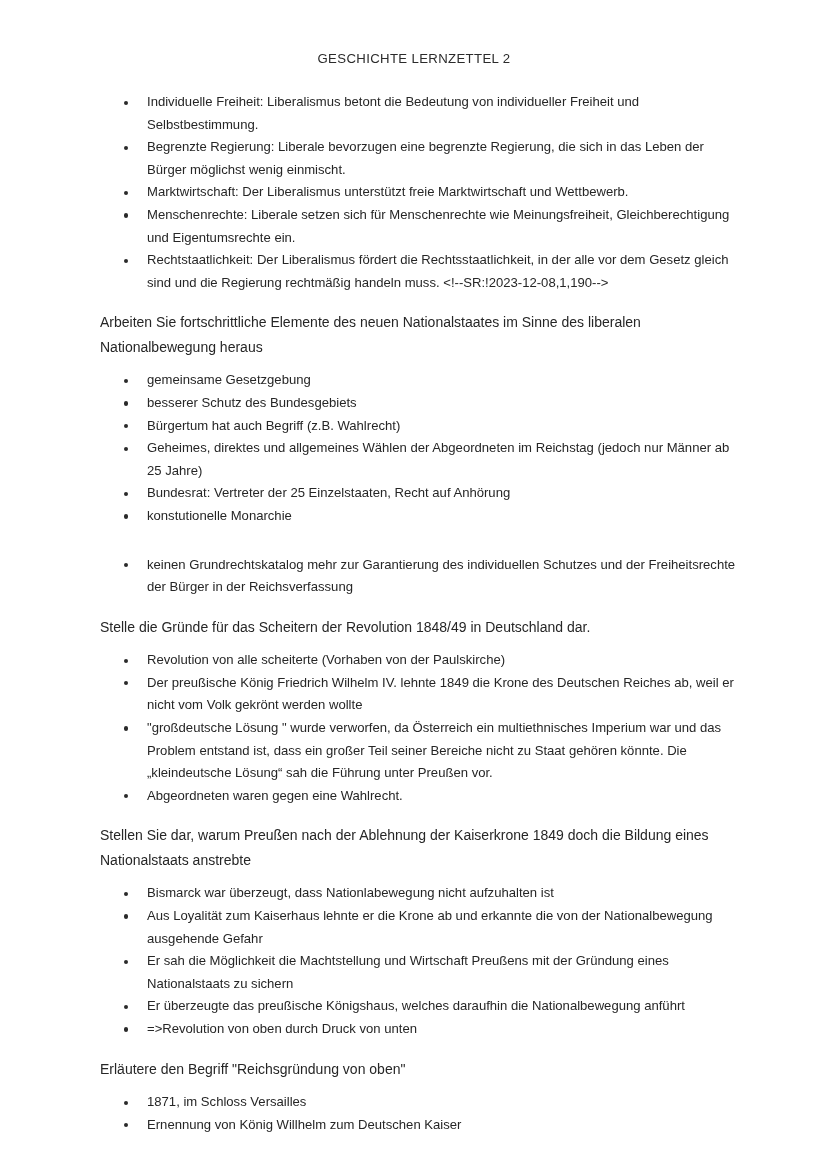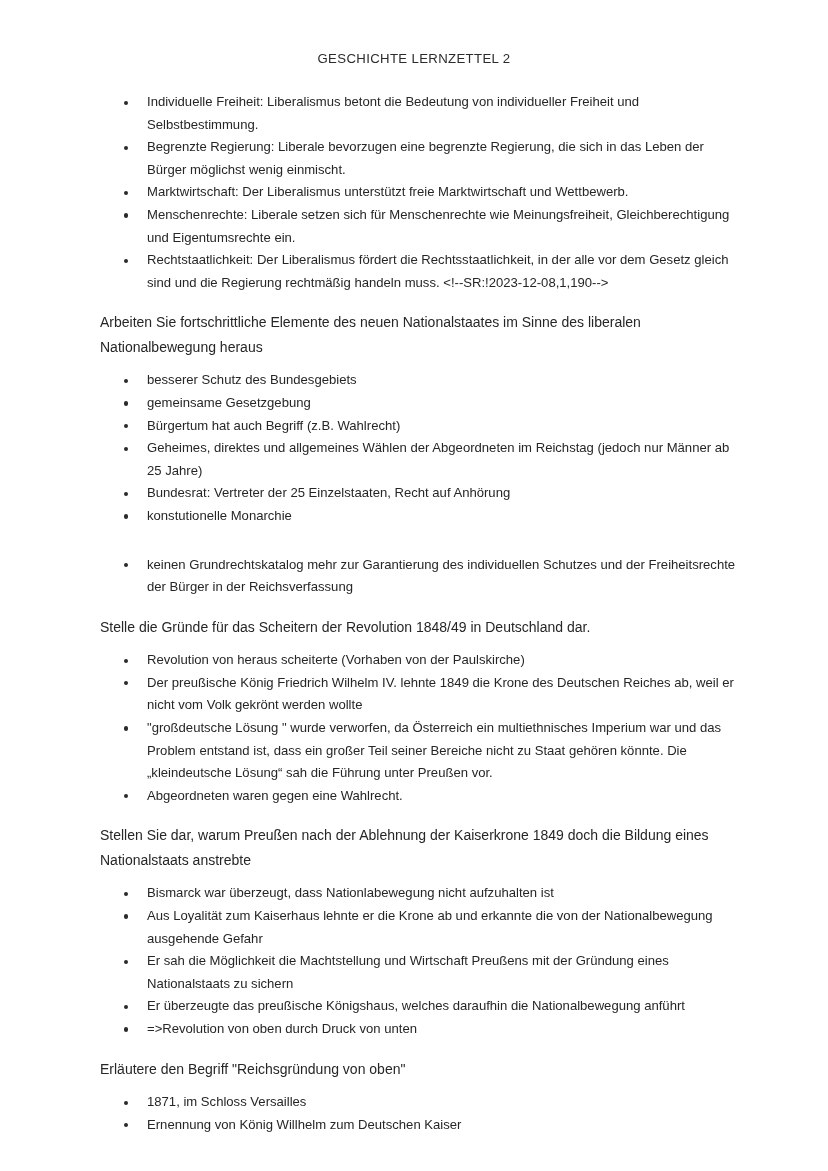--- a/index.html
+++ b/index.html
@@ -99,22 +99,22 @@
         <li>Rechtstaatlichkeit: Der Liberalismus fördert die Rechtsstaatlichkeit, in der alle vor dem Gesetz gleich sind und die Regierung rechtmäßig handeln muss. &lt;!--SR:!2023-12-08,1,190--&gt;</li>
       </ul>
     </div>
 
     <div class="gap-after-list"></div>
 
     <div class="section">
       <p class="heading">Arbeiten Sie fortschrittliche Elemente des neuen Nationalstaates im Sinne des liberalen Nationalbewegung heraus</p>
       <div class="gap-before-list"></div>
       <ul class="bullets">
+        <li>gemeinsame Gesetzgebung</li>
         <li>besserer Schutz des Bundesgebiets</li>
-        <li>gemeinsame Gesetzgebung</li>
         <li>Bürgertum hat auch Begriff (z.B. Wahlrecht)</li>
         <li>Geheimes, direktes und allgemeines Wählen der Abgeordneten im Reichstag (jedoch nur Männer ab 25 Jahre)</li>
         <li>Bundesrat: Vertreter der 25 Einzelstaaten, Recht auf Anhörung</li>
         <li>konstutionelle Monarchie</li>
       </ul>
     </div>
 
     <div class="gap-after-list"></div>
 
     <div class="section">
@@ -123,21 +123,21 @@
         <li>keinen Grundrechtskatalog mehr zur Garantierung des individuellen Schutzes und der Freiheitsrechte der Bürger in der Reichsverfassung</li>
       </ul>
     </div>
 
     <div class="gap-after-list"></div>
 
     <div class="section">
       <p class="heading">Stelle die Gründe für das Scheitern der Revolution 1848/49 in Deutschland dar.</p>
       <div class="gap-before-list"></div>
       <ul class="bullets">
-        <li>Revolution von heraus scheiterte (Vorhaben von der Paulskirche)</li>
+        <li>Revolution von alle scheiterte (Vorhaben von der Paulskirche)</li>
         <li>Der preußische König Friedrich Wilhelm IV. lehnte 1849 die Krone des Deutschen Reiches ab, weil er nicht vom Volk gekrönt werden wollte</li>
         <li>"großdeutsche Lösung " wurde verworfen, da Österreich ein multiethnisches Imperium war und das Problem entstand ist, dass ein großer Teil seiner Bereiche nicht zu Staat gehören könnte. Die „kleindeutsche Lösung“ sah die Führung unter Preußen vor.</li>
         <li>Abgeordneten waren gegen eine Wahlrecht.</li>
       </ul>
     </div>
 
     <div class="gap-after-list"></div>
 
     <div class="section">
       <p class="heading">Stellen Sie dar, warum Preußen nach der Ablehnung der Kaiserkrone 1849 doch die Bildung eines Nationalstaats anstrebte</p>

